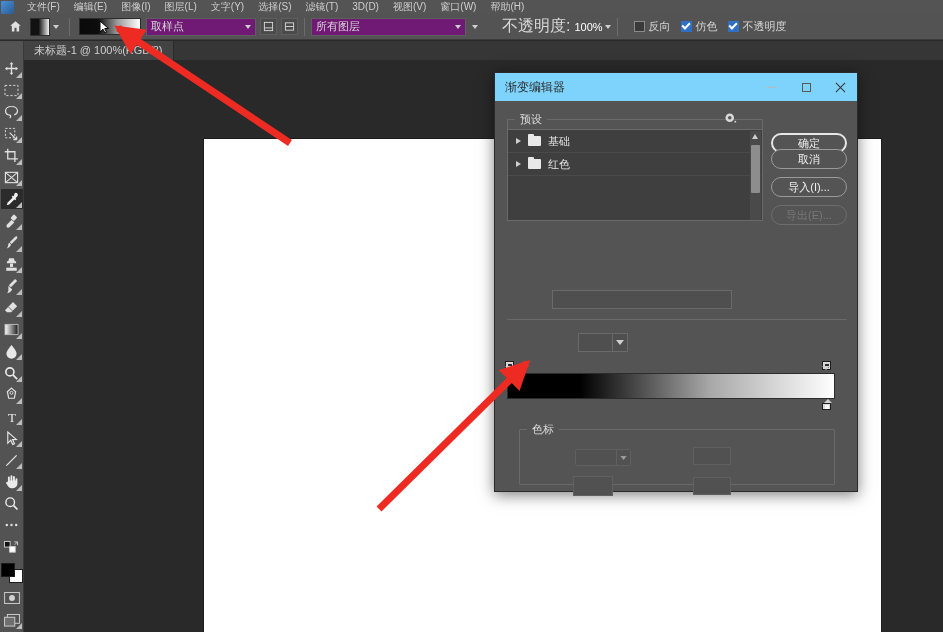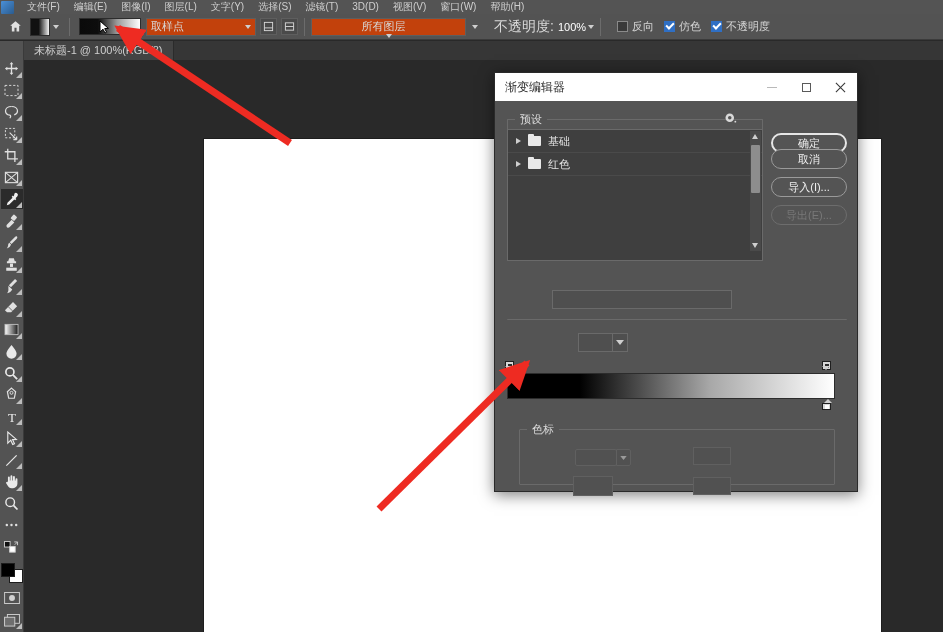--- a/index.html
+++ b/index.html
@@ -48,30 +48,30 @@
   .caret{
     width:0;height:0;border-left:3px solid transparent;border-right:3px solid transparent;
     border-top:4px solid #cfcfcf;
   }
   .ob-gradpreview{
     width:62px;height:17px;margin:0 5px 0 3px;border:1px solid #2c2c2c;
     background:linear-gradient(90deg,#0a0a0a 0%,#0d0d0d 30%,#9a9a9a 62%,#ffffff 100%);
     position:relative;
   }
   .ob-select{
-    height:18px; background:#c2410c; border:1px solid #5e5e5e; color:#d8d8d8;
+    height:18px; background:#701a75; border:1px solid #5e5e5e; color:#d8d8d8;
     display:flex; align-items:center; padding:0 4px; font-size:11px;
     justify-content:space-between;
   }
   .ob-select span.lbl{ padding-right:10px; }
   .ob-iconbtn{
     width:17px;height:17px;border:1px solid #5e5e5e;background:#4a4a4a;
     display:flex;align-items:center;justify-content:center;margin-left:4px;
   }
-  .ob-label{ font-size:14px;color:#d8d8d8;margin:0 4px 0 16px; white-space:nowrap;}
+  .ob-label{ font-size:16px;color:#d8d8d8;margin:0 4px 0 24px; white-space:nowrap;}
   .ob-value{ font-size:11px;color:#ffffff;margin-right:2px;}
   .ob-check{
     display:flex;align-items:center;gap:4px;margin-left:10px;white-space:nowrap;
   }
   .cbox{
     width:11px;height:11px;border:1px solid #8a8a8a;background:#3a3a3a;
     display:flex;align-items:center;justify-content:center;
   }
   .cbox.on{ background:#2f6fc4;border-color:#2f6fc4;}
   .cbox.on::after{
@@ -120,21 +120,21 @@
     background:#ffffff;box-shadow:0 0 0 1px #1d1d1d;
   }
 
   
   #dialog{
     position:absolute;left:494px;top:72px;width:364px;height:420px;
     background:#545454;border:1px solid #2a2a2a;
     box-shadow:0 3px 14px rgba(0,0,0,.5);
   }
   #dlgtitle{
-    height:28px;background:#ffffff;display:flex;align-items:center;
+    height:28px;background:#7dd3fc;display:flex;align-items:center;
     padding-left:10px;color:#2b2b2b;font-size:12px;
   }
   #dlgtitle .spacer{flex:1;}
   .wbtn{
     width:34px;height:28px;display:flex;align-items:center;justify-content:center;
     color:#5a5a5a;
   }
   .wbtn.min span{display:block;width:10px;height:1px;background:#b9b9b9;}
   .wbtn.max span{display:block;width:9px;height:9px;border:1px solid #5a5a5a;}
   .wbtn.close svg{display:block;}
@@ -148,21 +148,21 @@
   }
   .grpbox{
     position:absolute;left:0;top:0;width:100%;height:100%;
     border:1px solid #6a6a6a;border-radius:1px;
   }
 
   #presetgrp{ left:12px; top:18px; width:256px; height:26px; }
   #gearicon{ position:absolute;left:229px;top:11px; }
 
   #presetlist{
-    position:absolute;left:12px;top:28px;width:256px;height:132px;
+    position:absolute;left:12px;top:28px;width:256px;height:92px;
     background:#3f3f3f;border:1px solid #6a6a6a;overflow:hidden;
   }
   .prow{
     height:23px;display:flex;align-items:center;padding-left:8px;gap:7px;
     border-bottom:1px solid #4a4a4a;color:#e2e2e2;font-size:11px;
   }
   .chev{
     width:0;height:0;border-top:3.5px solid transparent;border-bottom:3.5px solid transparent;
     border-left:5px solid #cfcfcf;
   }
@@ -291,21 +291,21 @@
   </div>
   <div class="ob-iconbtn">
     <svg width="11" height="11" viewBox="0 0 12 12">
         <rect x="1.5" y="2" width="9" height="8" fill="none" stroke="#d8d8d8"></rect>
         <path d="M1.5 6 L10.5 6" stroke="#d8d8d8"></path>
       </svg>
   </div>
 
   <div class="ob-sep"></div>
 
-  <div class="ob-select" style="width:155px;flex-direction:column;">
+  <div class="ob-select" style="width:155px;">
     <span class="lbl">所有图层</span>
     <span class="caret"></span>
   </div>
   <div class="caret" style="margin-left:6px"></div>
 
   <span class="ob-label">不透明度:</span>
   <span class="ob-value">100%</span>
   <div class="caret"></div>
 
   <div class="ob-sep"></div>

